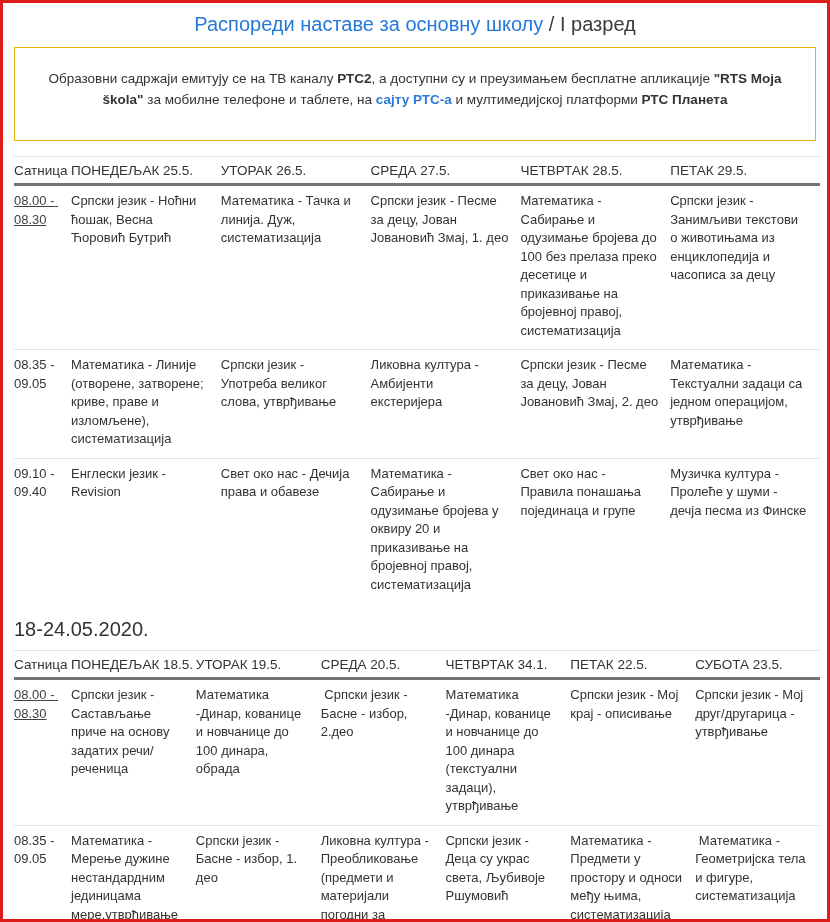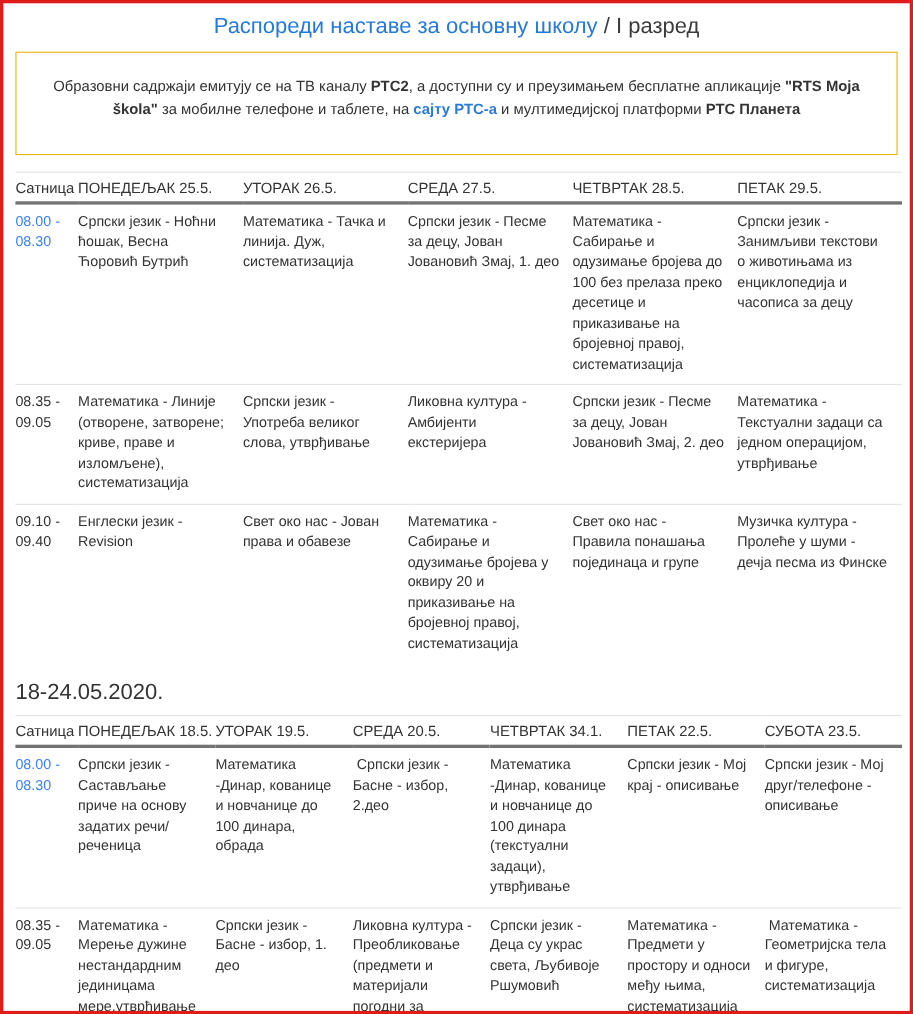--- a/index.html
+++ b/index.html
@@ -65,21 +65,22 @@
     vertical-align:top;
     font-size:13px;
     line-height:18.5px;
     padding:6px 12px 9px 0;
     border-bottom:1px solid #e2e2e2;
     white-space:pre-wrap;
   }
   table.schedule tr:last-child td { border-bottom:none; }
   .col-time { width:57px; }
   a.time-link {
-    color:#3b82f6;
+    color:#404040;
+    text-decoration:underline;
     cursor:pointer;
     text-align:right;
   }
   .time-plain { color:#333333;text-align:right; }
   .week-heading {
     font-size:20px;
     font-weight:normal;
     color:#333333;
     margin:15px 0 9px 11px;
   }
@@ -123,21 +124,21 @@
       <td><span class="time-plain">08.35 - 09.05</span></td>
       <td>Математика - Линије (отворене, затворене; криве, праве и изломљене), систематизација</td>
       <td>Српски језик - Употреба великог слова, утврђивање</td>
       <td>Ликовна култура - Амбијенти екстеријера</td>
       <td>Српски језик - Песме за децу, Јован Јовановић Змај, 2. део</td>
       <td>Математика - Текстуални задаци са једном операцијом, утврђивање</td>
     </tr>
     <tr>
       <td><span class="time-plain">09.10 - 09.40</span></td>
       <td>Енглески језик -  Revision</td>
-      <td>Свет око нас - Јован права и обавезе</td>
+      <td>Свет око нас - Дечија права и обавезе</td>
       <td>Математика - Сабирање и одузимање бројева у оквиру 20 и приказивање на бројевној правој, систематизација</td>
       <td>Свет око нас - Правила понашања појединаца и групе</td>
       <td>Музичка култура - Пролеће у шуми - дечја песма из Финске</td>
     </tr>
   </tbody>
 </table>
 
 <div class="week-heading">18-24.05.2020.</div>
 
 <table class="schedule">
@@ -162,21 +163,21 @@
     </tr>
   </thead>
   <tbody>
     <tr>
       <td><a class="time-link">08.00 - 08.30</a></td>
       <td>Српски језик - Састављање приче на основу задатих речи/реченица</td>
       <td>Математика -Динар, кованице и новчанице до 100 динара, обрада</td>
       <td> Српски језик - Басне - избор, 2.део</td>
       <td>Математика -Динар, кованице и новчанице до 100 динара (текстуални задаци), утврђивање</td>
       <td>Српски језик - Мој крај - описивање</td>
-      <td>Српски језик - Мој друг/телефоне - описивање</td>
+      <td>Српски језик - Мој друг/другарица - утврђивање</td>
     </tr>
     <tr>
       <td><span class="time-plain">08.35 - 09.05</span></td>
       <td>Математика - Мерење дужине нестандардним јединицама мере,утврђивање</td>
       <td>Српски језик - Басне - избор, 1. део</td>
       <td>Ликовна култура - Преобликовање (предмети и материјали погодни за преобликовање – оштећени предмети, амбалажа, остаци тканина...)</td>
       <td>Српски језик - Деца су украс света, Љубивоје Ршумовић</td>
       <td>Математика - Предмети у простору и односи међу њима, систематизација</td>
       <td> Математика - Геометријска тела и фигуре, систематизација</td>
     </tr>

